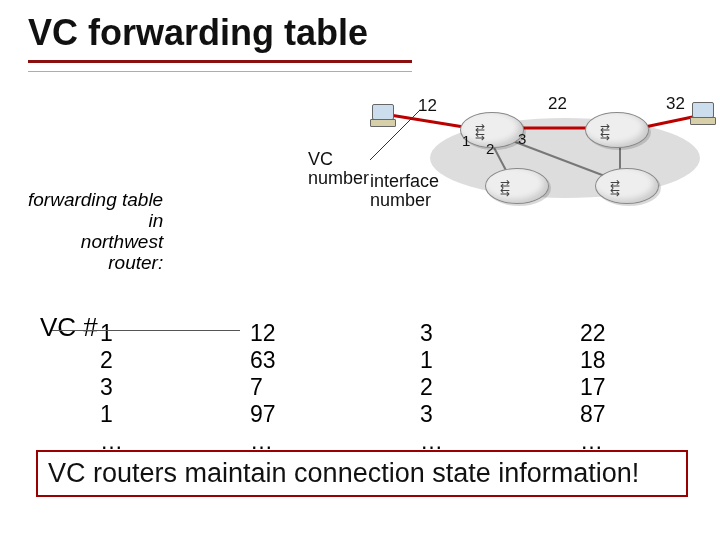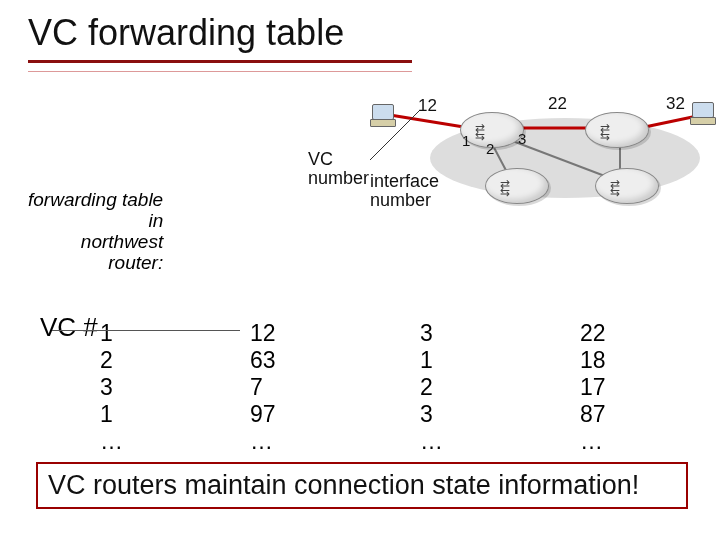--- a/index.html
+++ b/index.html
@@ -14,21 +14,21 @@
   .slide {
     position: relative;
     width: 720px;
     height: 540px;
   }
   .title {
     position: absolute;
     left: 28px;
     top: 12px;
     font-size: 36px;
-    font-weight: 400;
+    font-weight: 700;
     color: #111;
   }
   .title-underline {
     position: absolute;
     left: 28px;
     top: 60px;
     width: 384px;
     height: 0;
     border-bottom: 3px solid #8a0f0f;
   }
@@ -159,21 +159,20 @@
     position: absolute;
     left: 36px;
     top: 450px;
     width: 628px;
     border: 2px solid #900;
     padding: 6px 10px;
     font-size: 27px;
     line-height: 1.15;
     color: #111;
     background: #fff;
-    margin-top: 12px;
   }
 
   .vc-text-block {
     display: block;
   }
 </style>
 </head>
 <body>
 
 <div class="slide">

